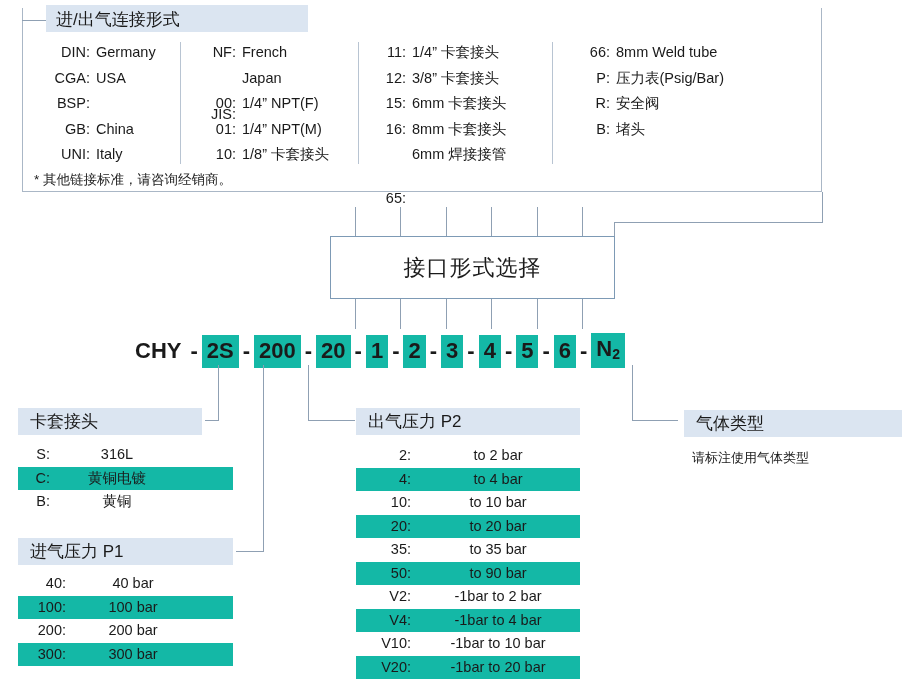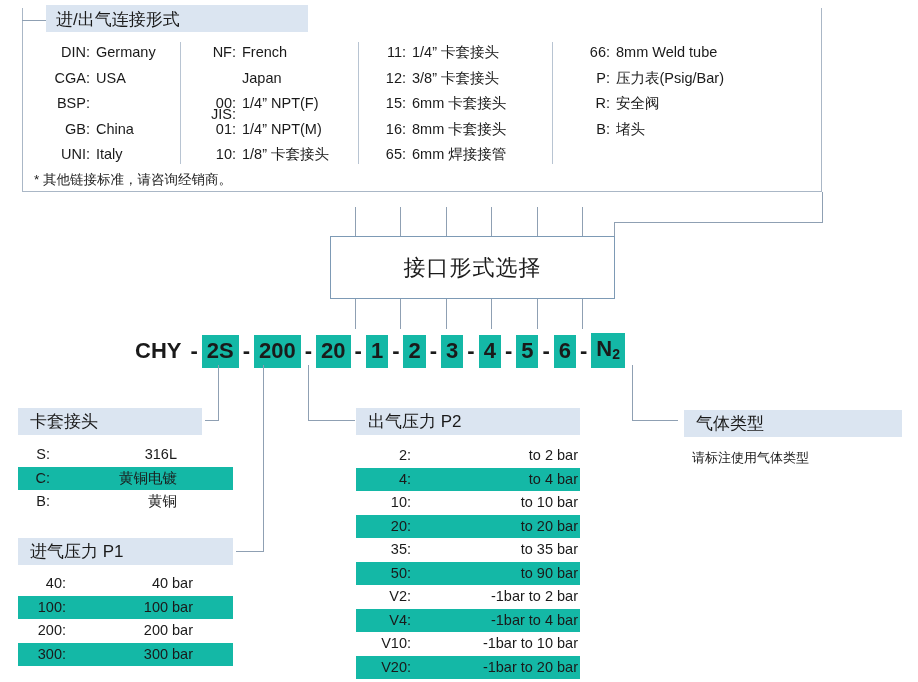--- a/index.html
+++ b/index.html
@@ -92,21 +92,21 @@
   .list{position:absolute;}
   .li{
     display:flex;
     font-size:14.5px;
     line-height:23.5px;
     height:23.5px;
     white-space:nowrap;
     box-sizing:border-box;
   }
   .li .k{text-align:right;padding-right:7px;}
-  .li .v{text-align:right;}
+  .li .v{text-align:center;}
 
   #gas-note{
     left:692px;top:447px;
     font-size:13px;line-height:22px;white-space:nowrap;
   }
 </style>
 </head>
 <body>
 
 <div class="abs" id="top-panel"></div>
@@ -167,21 +167,21 @@
     </div>
     <div class="tp-row">
       <span class="tp-key" style="width: 34px;">15:</span>
       <span class="tp-val" style="width: 150px;">6mm 卡套接头</span>
     </div>
     <div class="tp-row">
       <span class="tp-key" style="width: 34px;">16:</span>
       <span class="tp-val" style="width: 150px;">8mm 卡套接头</span>
     </div>
     <div class="tp-row">
-      <span class="tp-key" style="width: 34px;">65:</span>
+      <span class="tp-key" style="width: 34px; margin-top: 44px;">65:</span>
       <span class="tp-val" style="width: 150px;">6mm 焊接接管</span>
     </div>
   </div>
 <div class="tp-col" id="tp-col-3" style="left: 578px;">
     <div class="tp-row">
       <span class="tp-key" style="width: 32px;">66:</span>
       <span class="tp-val" style="width: 170px;">8mm Weld tube</span>
     </div>
     <div class="tp-row">
       <span class="tp-key" style="width: 32px;">P:</span>

